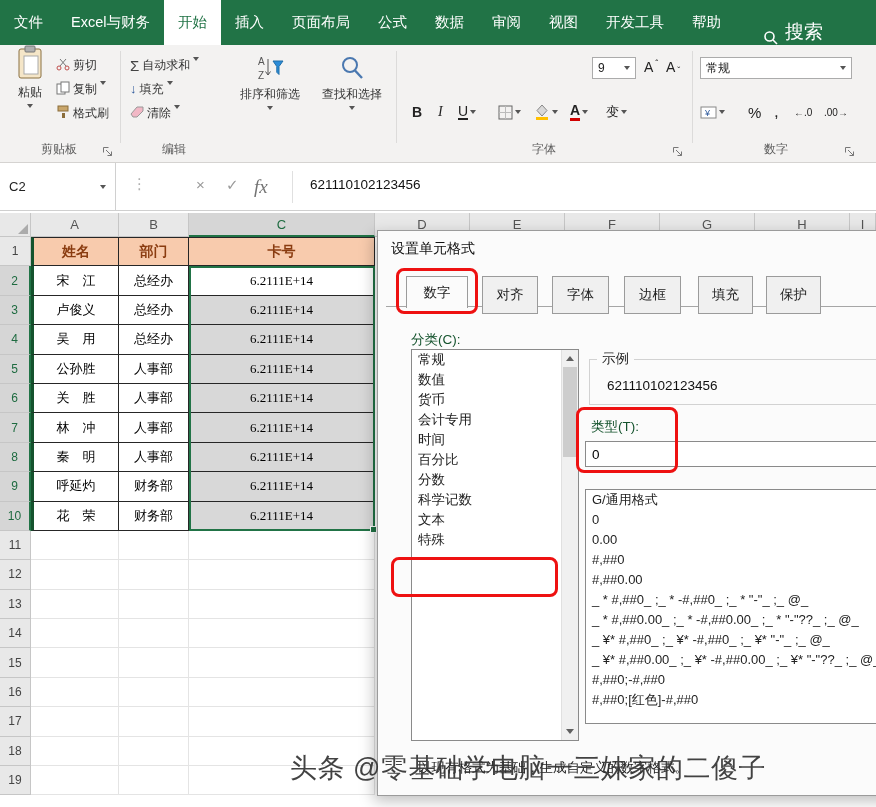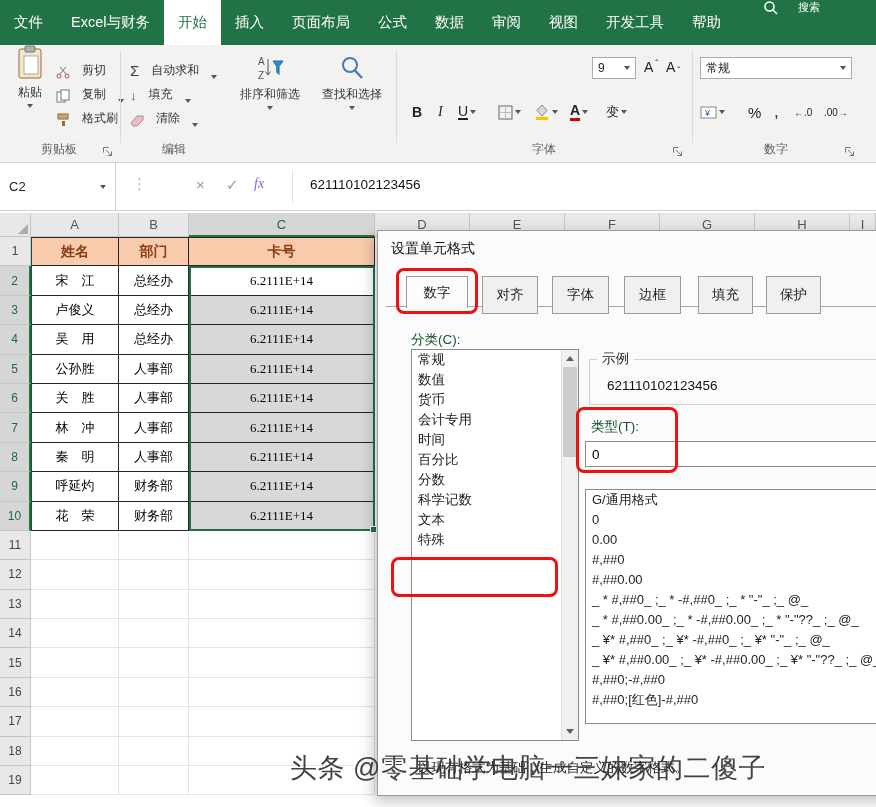--- a/index.html
+++ b/index.html
@@ -5,29 +5,29 @@
   *{box-sizing:border-box;margin:0;padding:0}
   body{margin:0;background:#fff}
   .app{position:relative;width:876px;height:807px;overflow:hidden;background:#fff;
        font-family:"Liberation Sans","DejaVu Sans",sans-serif;color:#222}
 
   
   .topbar{position:absolute;left:0;top:0;width:876px;height:45px;background:#217346;
           display:flex;align-items:stretch;color:#fff}
   .rtab{padding:0 14px;line-height:45px;font-size:14.5px;white-space:nowrap;cursor:default}
   .rtab.active{background:#fff;color:#217346}
-  .search{margin-left:28px;display:flex;align-items:flex-start;gap:20px;font-size:11px}
+  .search{margin-left:28px;display:flex;align-items:flex-end;gap:7px;font-size:19px}
 
   
   .ribbon{position:absolute;left:0;top:45px;width:876px;height:118px;background:#f3f2f1;
           border-bottom:1px solid #d5d3d1}
   .gsep{position:absolute;top:6px;height:92px;width:1px;background:#dcdbda}
   .bigbtn{position:absolute;display:flex;flex-direction:column;align-items:center;
           justify-content:flex-start;font-size:12px;color:#333;text-align:center;gap:3px}
-  .smallrow{position:absolute;display:flex;align-items:flex-end;gap:12px;font-size:12px;color:#333;height:22px;white-space:nowrap}
+  .smallrow{position:absolute;display:flex;align-items:flex-start;gap:3px;font-size:12px;color:#333;height:22px;white-space:nowrap}
   .combo{position:absolute;height:22px;background:#fff;border:1px solid #ababab;
          display:flex;align-items:center;justify-content:space-between;padding:0 5px;font-size:12px;color:#222}
   .tri{width:0;height:0;border-left:3.5px solid transparent;border-right:3.5px solid transparent;
        border-top:4px solid #555;display:inline-block;flex:none}
   .tri-up{width:0;height:0;border-left:4px solid transparent;border-right:4px solid transparent;
        border-bottom:5px solid #606060;display:inline-block}
   .tri-dn{width:0;height:0;border-left:4px solid transparent;border-right:4px solid transparent;
        border-top:5px solid #606060;display:inline-block}
   .glabel{position:absolute;bottom:4px;font-size:12px;color:#5c5c5c;text-align:center}
   .launcher{position:absolute;bottom:6px;width:12px;height:12px;cursor:pointer}
@@ -39,21 +39,21 @@
   .sigma{font-size:15px;color:#444}
   .filldn{color:#2b579a;font-weight:bold;font-size:13px}
 
   
   .frow{position:absolute;left:0;top:163px;width:876px;height:48px;background:#fff;
         border-bottom:1px solid #cfcfcf}
   .namebox{position:absolute;left:0;top:0;width:116px;height:47px;border-right:1px solid #d0d0d0;
            display:flex;align-items:center;justify-content:space-between;padding:0 9px;font-size:13px}
   .fdots{position:absolute;left:132px;top:12px;color:#b0b0b0;font-size:15px}
   .fbx{position:absolute;top:13px;font-size:15px;color:#9a9a9a}
-  .fx{color:#8b5cf6;font-size:14px}
+  .fx{color:#737373;font-size:19px}
   .fvalue{position:absolute;left:310px;top:14px;font-size:13.5px;color:#111}
   .fvsep{position:absolute;left:292px;top:8px;height:32px;width:1px;background:#e0e0e0}
 
   
   .grid{position:absolute;left:0;top:213px;width:876px;height:594px;background:#fff}
   .colhdr{display:flex;height:24px}
   .ch{background:#e8e8e8;border-right:1px solid #c6c6c6;border-bottom:1px solid #c6c6c6;
       font-size:13px;color:#555;display:flex;align-items:center;justify-content:center}
   .ch.sel{background:#d6d6d6;border-bottom:2px solid #217346;color:#1e6b40}
   .corner{width:31px;position:relative}
@@ -61,21 +61,21 @@
       border-left:10px solid transparent;border-bottom:10px solid #ababab}
   .grow{display:flex;height:29.4px}
   .rn{width:31px;background:#e8e8e8;border-right:1px solid #c6c6c6;border-bottom:1px solid #c6c6c6;
       font-size:12px;color:#444;display:flex;align-items:center;justify-content:center;flex:none}
   .rn.sel{background:#d6d6d6;border-right:2px solid #217346;color:#1e6b40}
   .cell{display:flex;align-items:center;justify-content:center;font-size:13px;color:#000;background:#fff;
         font-family:"Liberation Serif","DejaVu Serif",serif;overflow:hidden;white-space:nowrap}
   .wA{width:88px;flex:none}.wB{width:70px;flex:none}.wC{width:186px;flex:none}
   .wD{width:95px;flex:none}.wI{flex:1}
   .tb{border-right:1px solid #262626;border-bottom:1px solid #262626}
-  .bl{border-left:1px solid #14532d}
+  .bl{border-left:3px solid #14532d}
   .bt{border-top:1px solid #262626}
   .hdrc{background:#f8cbad;color:#8a3c10;font-weight:bold;font-size:14px}
   .cfill{background:#d8d8d8}
   .ecell{border-right:1px solid #e4e4e4;border-bottom:1px solid #e4e4e4;background:#fff}
   .sel-outline{position:absolute;left:189px;top:53.4px;width:186px;height:264.6px;
       border:2px solid #217346;z-index:3;pointer-events:none}
   .sel-handle{position:absolute;left:370px;top:313px;width:7px;height:7px;background:#217346;
       border:1px solid #fff;z-index:4}
 
   

